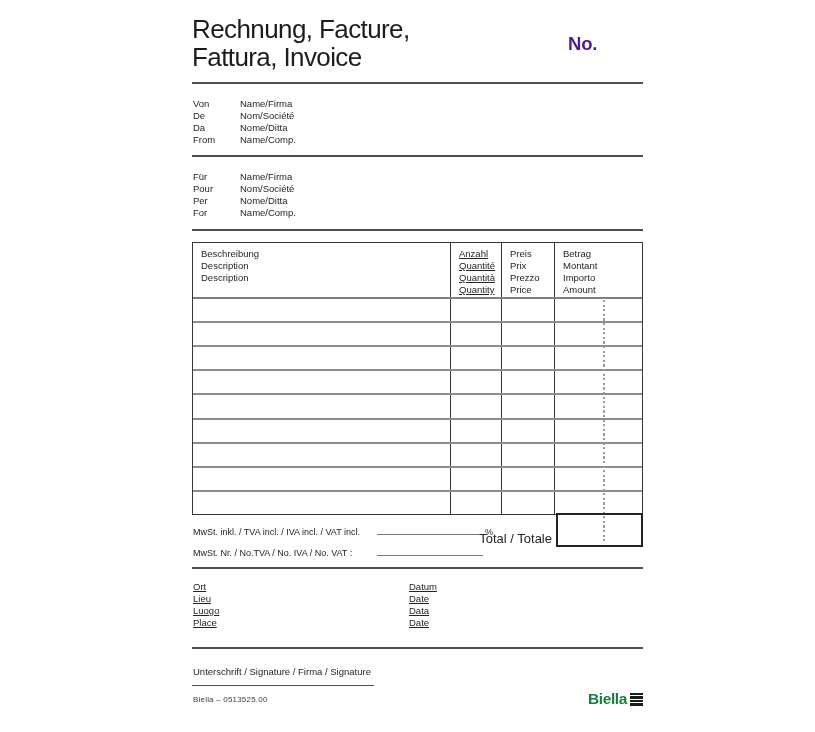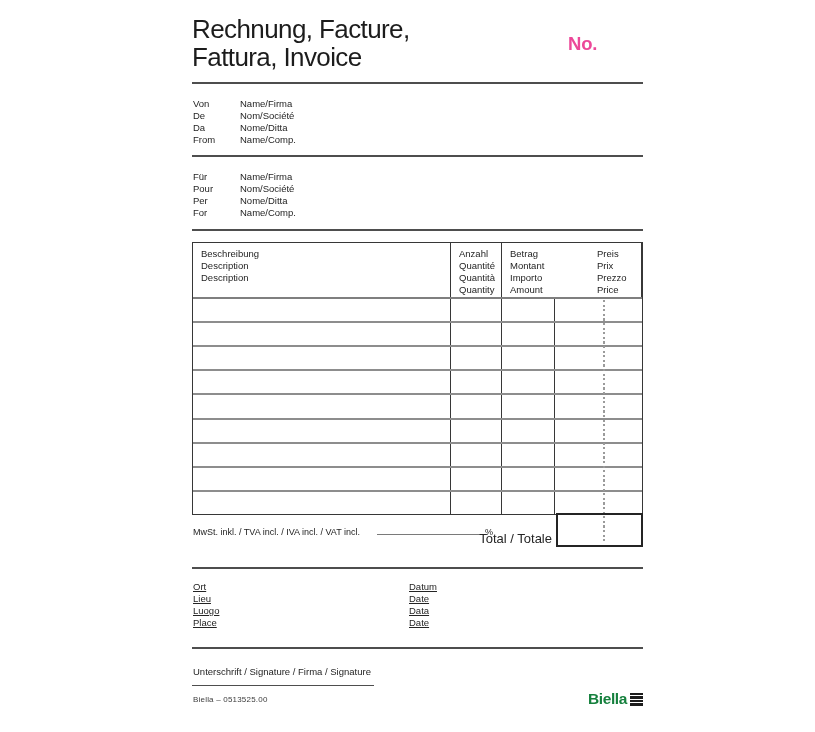--- a/index.html
+++ b/index.html
@@ -35,21 +35,21 @@
     letter-spacing: -0.6px;
     color: #1c1c1c;
     font-weight: 400;
     white-space: pre-line;
   }
   .no-label {
     left: 376px; top: 33px;
     font-size: 18.5px;
     font-weight: 700;
     letter-spacing: -0.2px;
-    color: #ec4899;
+    color: #4c1d95;
   }
   .hline {
     left: 0; width: 451px; height: 0;
     border-top: 2px solid #4e4e4e;
   }
 
   .addr-block { left: 1px; font-size: 9.5px; line-height: 12px; color: #242424; }
   .addr-row { display: flex; align-items: center; }
   .addr-label { width: 35px; flex: 0 0 35px; }
   .addr-value { flex: 1; padding-left: 12px; }
@@ -67,21 +67,21 @@
     height: 56px; flex: 0 0 56px;
     display: flex;
     border-bottom: 2px solid #7f7f7f;
     box-sizing: border-box;
   }
   .tbody { flex: 1; display: flex; flex-direction: column; }
   .trow { flex: 1; display: flex; }
   .trow + .trow { border-top: 2px solid #8d8d8d; }
   .cell { box-sizing: border-box; }
   .col-desc  { width: 258px; flex: 0 0 258px; border-right: 1.4px solid #373737; }
-  .col-qty   { width: 51px;  flex: 0 0 51px;  border-right: 1.4px solid #373737; }
+  .col-qty   { width: 51px;  flex: 0 0 51px;  border-right: 1.4px solid #373737; text-decoration: underline; }
   .col-price { width: 53px;  flex: 0 0 53px;  border-right: 1.4px solid #373737; }
   .col-amt   { flex: 1; }
   .hcell {
     padding: 5px 8px 0 8px;
     font-size: 9.5px;
     line-height: 12px;
     color: #242424;
   }
   .dotted-divider {
     left: 411px; top: 300px;
@@ -199,32 +199,32 @@
           <div>Beschreibung</div>
           <div>Description</div>
           <div>Description</div>
         </div>
         <div class="cell col-qty hcell">
           <div>Anzahl</div>
           <div>Quantité</div>
           <div>Quantità</div>
           <div>Quantity</div>
         </div>
+        <div class="cell col-price hcell">
+          <div>Preis</div>
+          <div>Prix</div>
+          <div>Prezzo</div>
+          <div>Price</div>
+        </div>
         <div class="cell col-amt hcell">
           <div>Betrag</div>
           <div>Montant</div>
           <div>Importo</div>
           <div>Amount</div>
         </div>
-        <div class="cell col-price hcell">
-          <div>Preis</div>
-          <div>Prix</div>
-          <div>Prezzo</div>
-          <div>Price</div>
-        </div>
       </div>
       <div class="tbody">
         <div class="trow">
           <div class="cell col-desc"></div>
           <div class="cell col-qty"></div>
           <div class="cell col-price"></div>
           <div class="cell col-amt"></div>
         </div>
         <div class="trow">
           <div class="cell col-desc"></div>
@@ -275,20 +275,21 @@
           <div class="cell col-amt"></div>
         </div>
       </div>
     </div>
 
     <div class="abs dotted-divider"></div>
 
     <div class="abs vat-line" style="top:525px"><span class="vat-label">MwSt. inkl. / TVA incl. / IVA incl. / VAT incl.</span><span class="vat-underline"></span><span>%</span></div>
     <div class="abs total-label">Total / Totale</div>
     <div class="abs total-box"></div>
+    <div class="abs vat-line" style="top:546px"><span class="vat-label">MwSt. Nr. / No.TVA / No. IVA / No. VAT :</span><span class="vat-underline"></span></div>
 
     <div class="abs hline" style="top:567px"></div>
 
     <div class="abs pd-col pd-place">
       <div>Ort</div>
       <div>Lieu</div>
       <div>Luogo</div>
       <div>Place</div>
     </div>
     <div class="abs pd-col pd-date">

